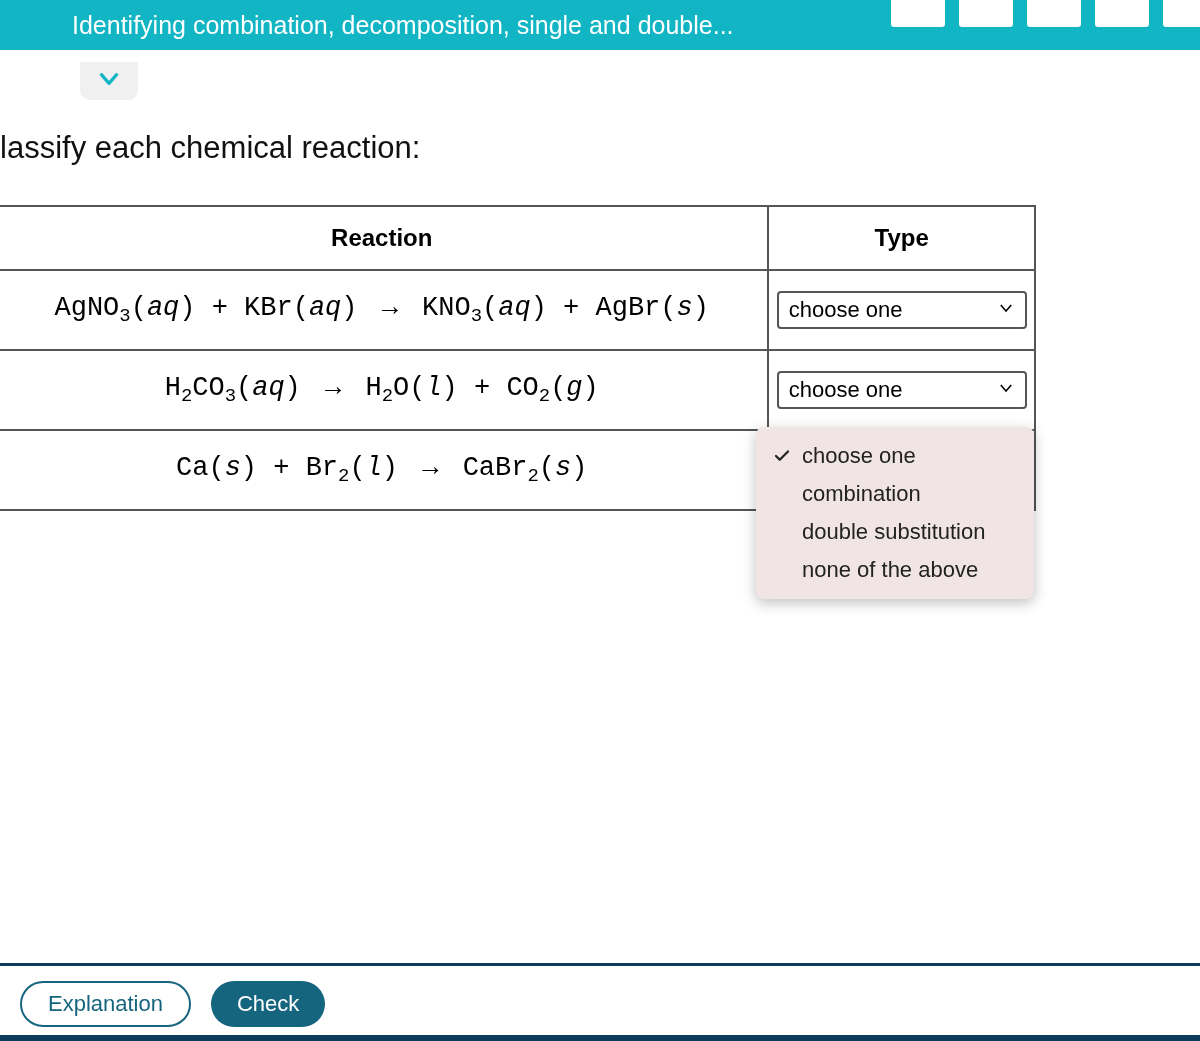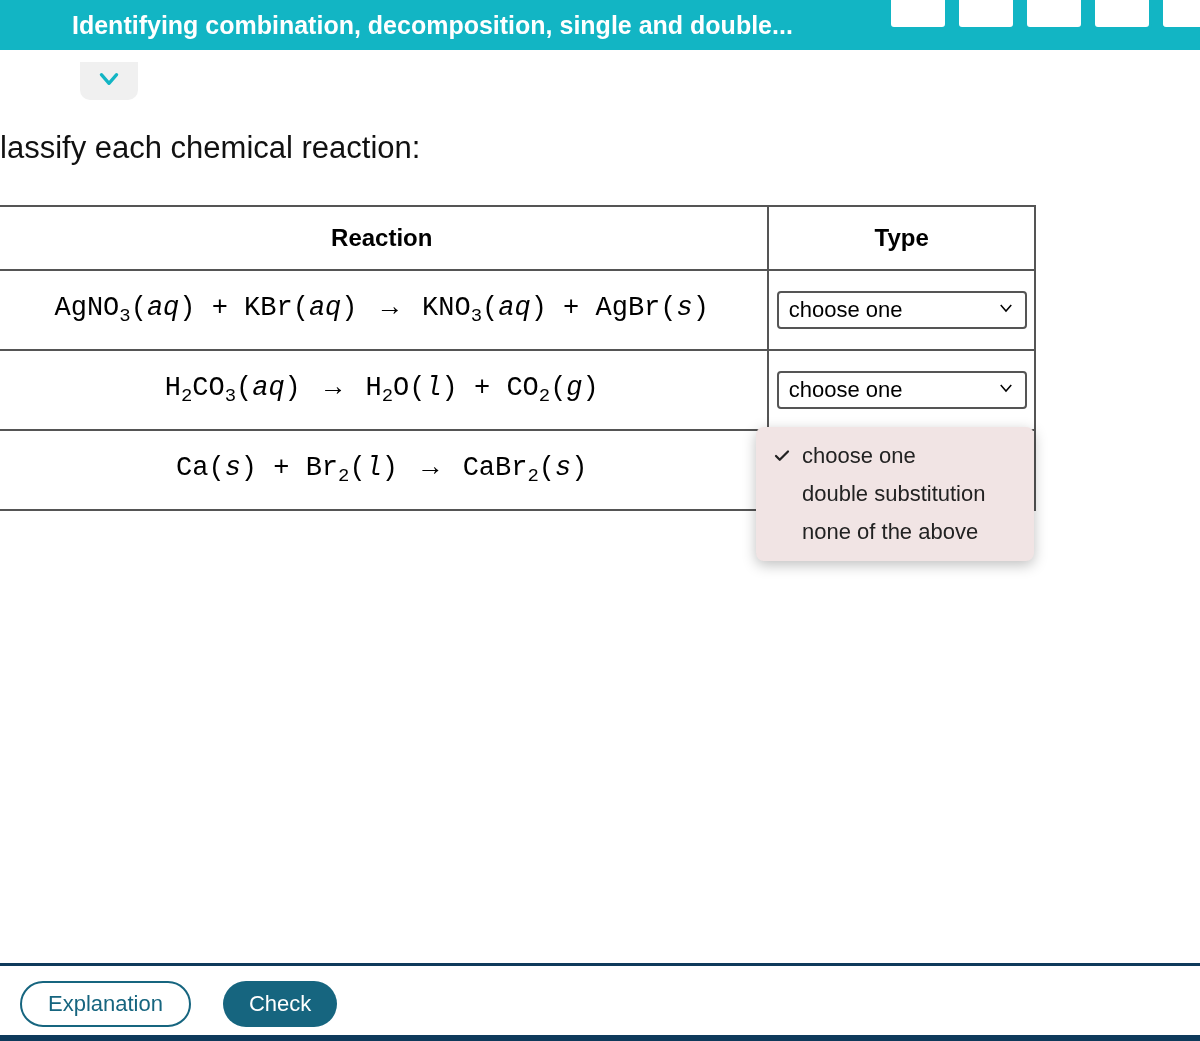--- a/index.html
+++ b/index.html
@@ -15,21 +15,21 @@
   .topbar {
     background: #12b5c4;
     height: 50px;
     display: flex;
     align-items: center;
     padding-left: 72px;
     position: relative;
   }
   .topbar-title {
     color: #fff;
-    font-weight: 700;
+    font-weight: 400;
     font-size: 25px;
   }
   .topbar-right-boxes {
     position: absolute;
     right: 0;
     top: -20px;
     display: flex;
     gap: 8px;
   }
   .right-box {
@@ -148,21 +148,21 @@
   .footer-bar {
     position: absolute;
     left: 0;
     right: 0;
     bottom: 0;
     height: 78px;
     border-top: 3px solid #0e3a5b;
     background: #fff;
     display: flex;
     align-items: center;
-    gap: 32px;
+    gap: 20px;
     padding-left: 20px;
   }
   .btn {
     height: 46px;
     border-radius: 24px;
     font-size: 22px;
     display: inline-flex;
     align-items: center;
     justify-content: center;
     cursor: pointer;
@@ -259,20 +259,24 @@
     <div class="dropdown-item">
       <span class="check">
           <svg viewBox="0 0 24 24">
             <path d="M4 12l5 5 11-11" fill="none" stroke="#222" stroke-width="3" stroke-linecap="round" stroke-linejoin="round"></path>
           </svg>
         </span>
       <span>choose one</span>
     </div>
     <div class="dropdown-item">
       <span class="check"></span>
+      <span>combination</span>
+    </div>
+    <div class="dropdown-item">
+      <span class="check"></span>
       <span>double substitution</span>
     </div>
     <div class="dropdown-item">
       <span class="check"></span>
       <span>none of the above</span>
     </div>
   </div>
 
 </div>
 

